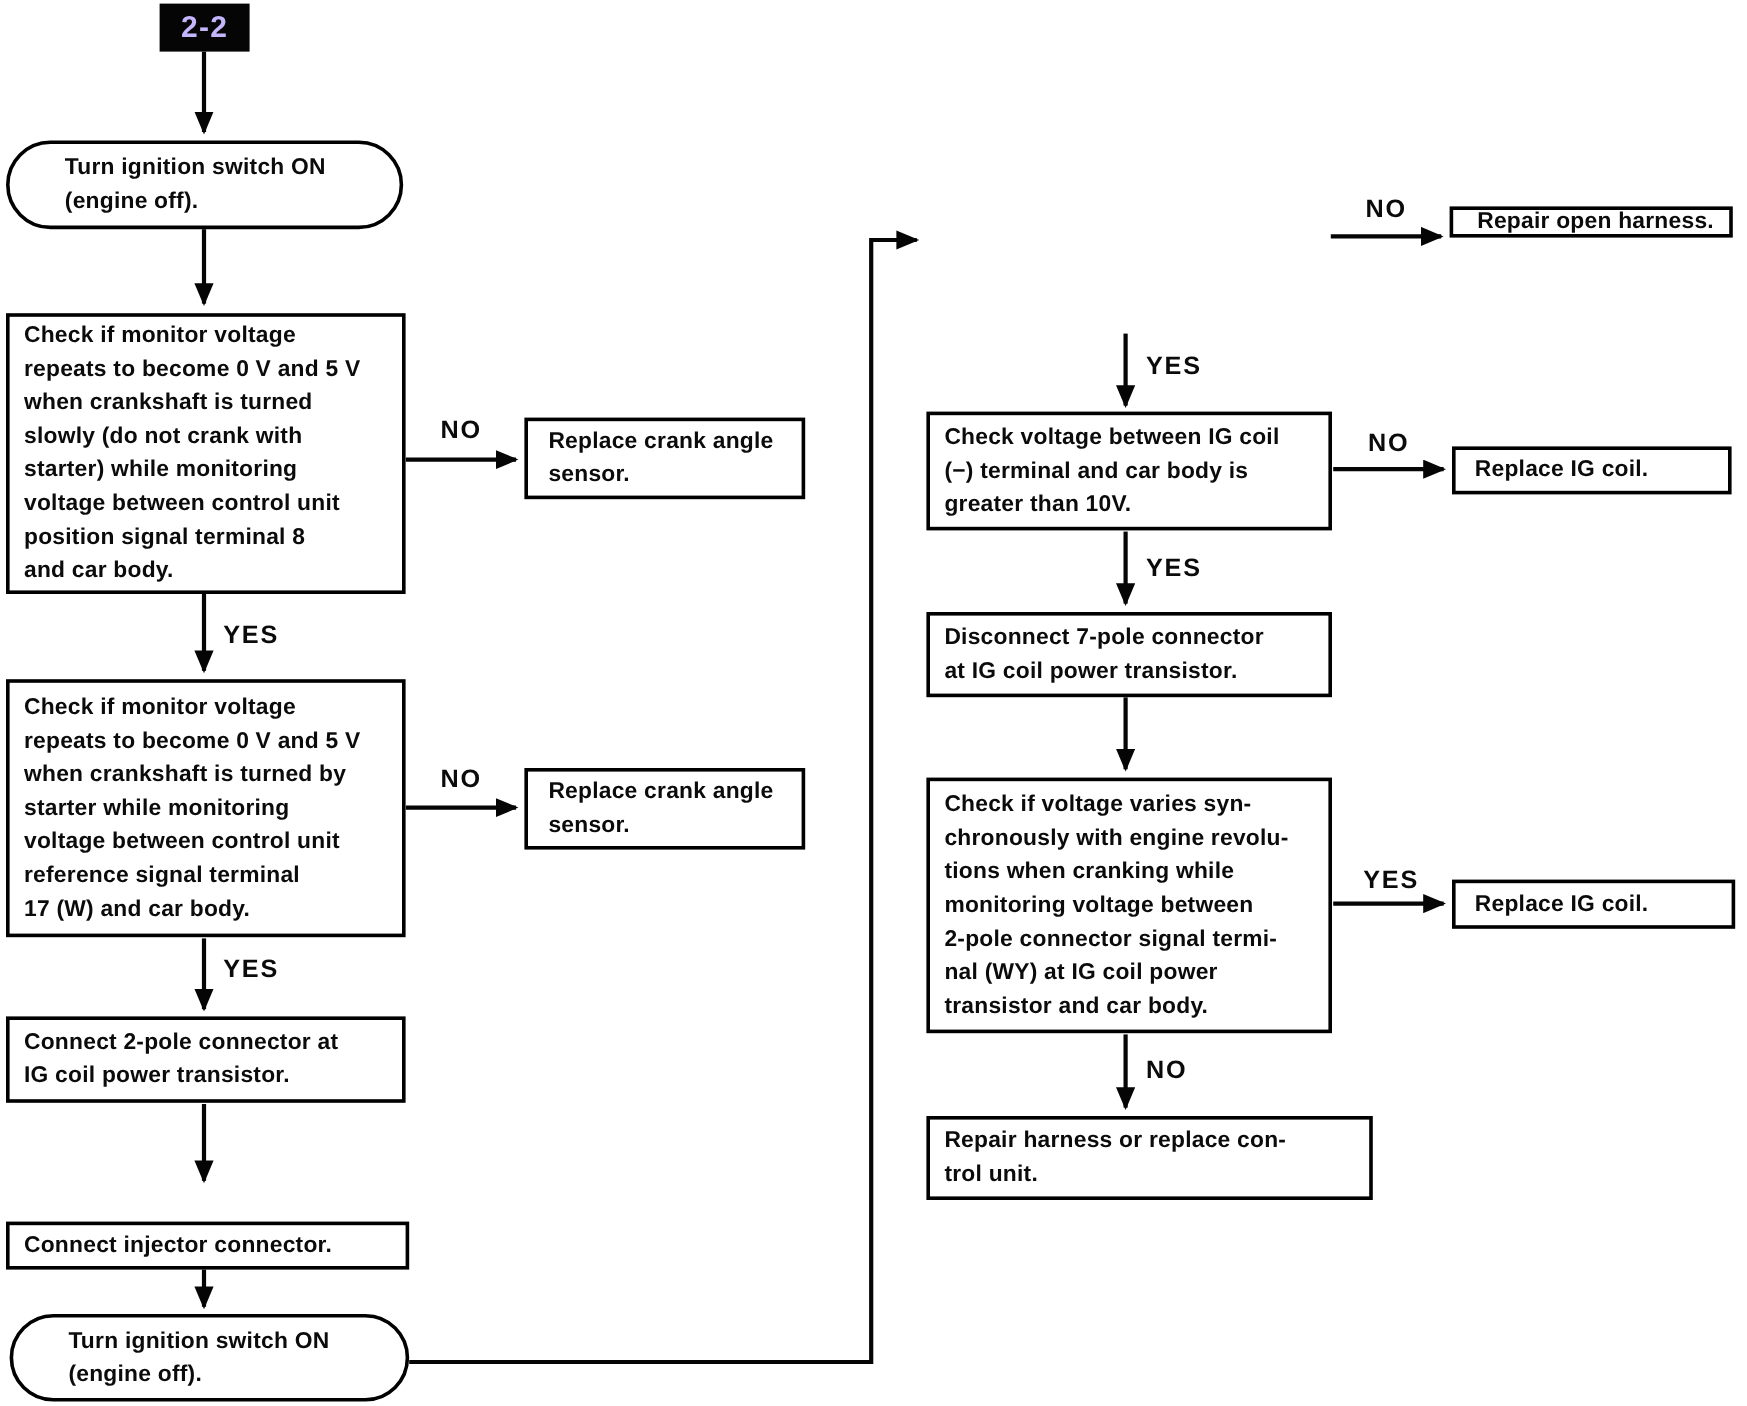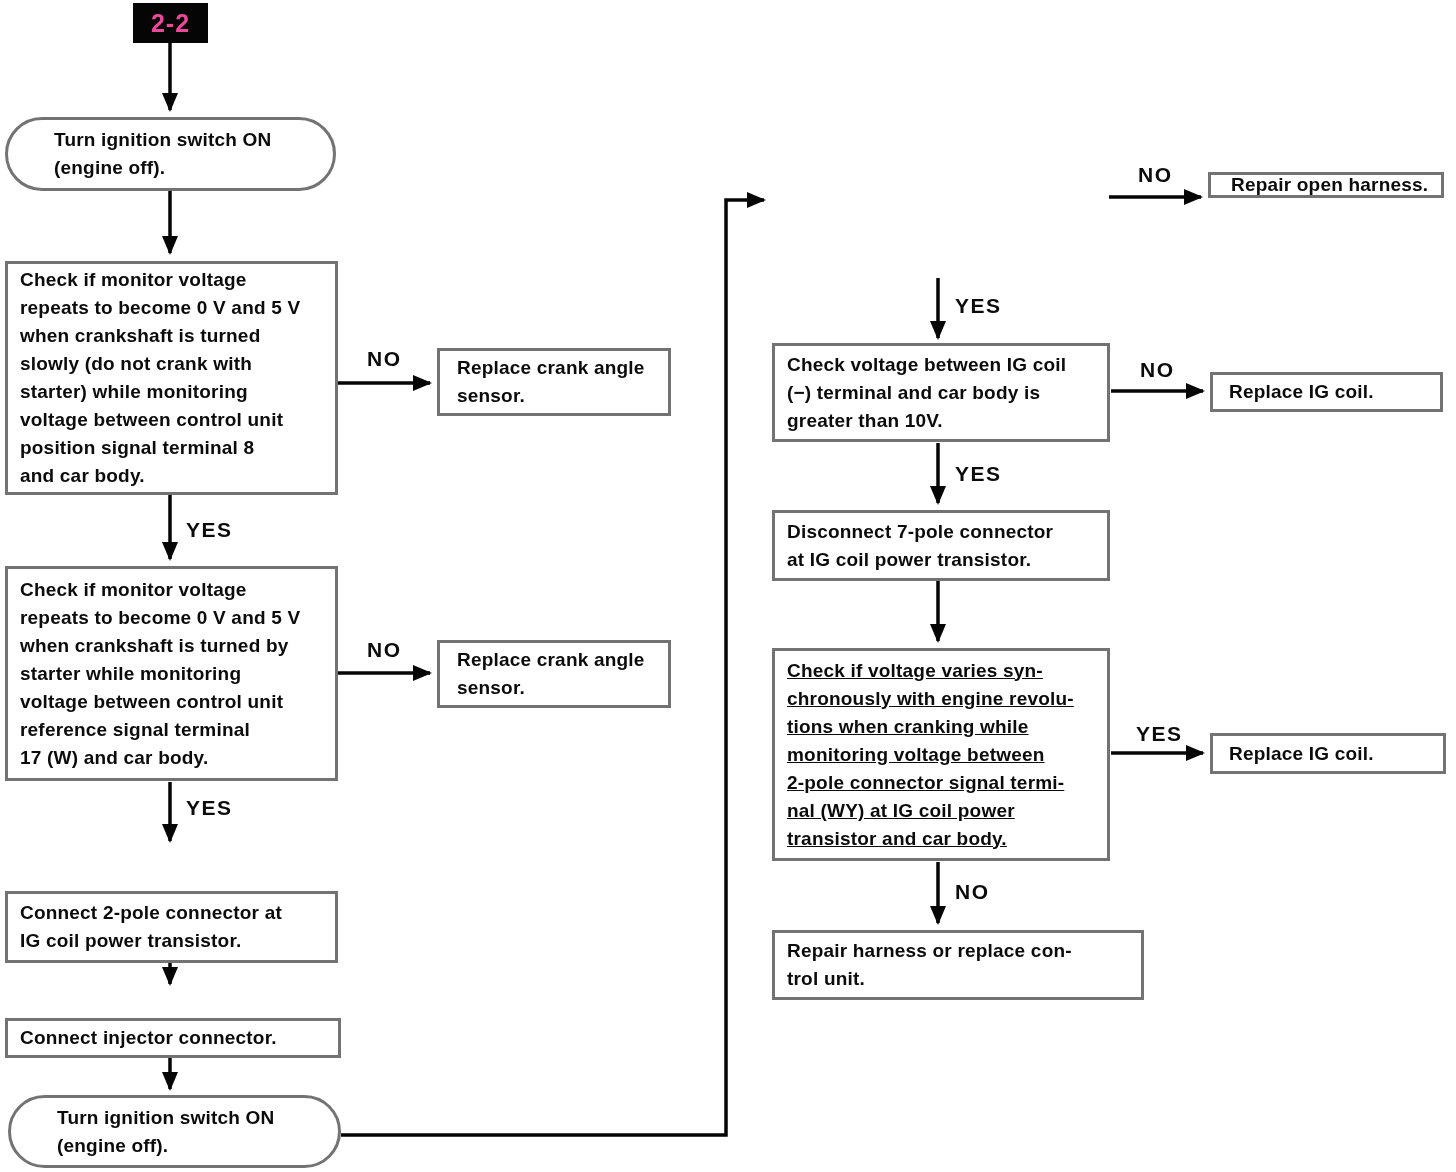--- a/index.html
+++ b/index.html
@@ -9,42 +9,42 @@
     height: 1172px;
     background: #ffffff;
     font-family: "Liberation Sans", sans-serif;
     color: #0b0b0b;
     overflow: hidden;
   }
   #wires { position: absolute; left: 0; top: 0; width: 1456px; height: 1172px; }
   .node {
     position: absolute;
     box-sizing: border-box;
-    border: 3px solid #737373;
+    border: 3px solid #000000;
     background: #ffffff;
     font-weight: 700;
     font-size: 19px;
     line-height: 28px;
     letter-spacing: 0.2px;
     white-space: pre-line;
     display: flex;
     flex-direction: column;
     justify-content: center;
     align-items: flex-start;
     padding: 4px 12px;
   }
   .rounded {
     border-radius: 38px;
     padding-left: 46px;
   }
   .tag {
     position: absolute;
     box-sizing: border-box;
     background: #050505;
-    color: #ec4899;
+    color: #c4b5fd;
     font-weight: 700;
     font-size: 25px;
     display: flex;
     align-items: center;
     justify-content: center;
     letter-spacing: 1px;
   }
   .branch-label {
     position: absolute;
     font-weight: 700;
@@ -113,21 +113,21 @@
 reference signal terminal
 17 (W) and car body.</div>
 
   <div class="branch-label" style="left:367px; top:638px;">NO</div>
 
   <div class="node" style="left:437px; top:640px; width:234px; height:68px; padding-left:17px;">Replace crank angle
 sensor.</div>
 
   <div class="branch-label" style="left:186px; top:796px;">YES</div>
 
-  <div class="node" style="left:5px; top:847px; width:333px; height:72px;margin-top:44px;">Connect 2-pole connector at
+  <div class="node" style="left:5px; top:847px; width:333px; height:72px;">Connect 2-pole connector at
 IG coil power transistor.</div>
 
   <div class="node" style="left:5px; top:1018px; width:336px; height:40px;">Connect injector connector.</div>
 
   <div class="node rounded" style="left:8px; top:1095px; width:333px; height:73px;">Turn ignition switch ON
 (engine off).</div>
 
 
   <div class="branch-label" style="left:1138px; top:163px;">NO</div>
 
@@ -141,21 +141,21 @@
 
   <div class="branch-label" style="left:1140px; top:358px;">NO</div>
 
   <div class="node" style="left:1210px; top:372px; width:233px; height:40px; padding-left:16px;">Replace IG coil.</div>
 
   <div class="branch-label" style="left:955px; top:462px;">YES</div>
 
   <div class="node" style="left:772px; top:510px; width:338px; height:71px;">Disconnect 7-pole connector
 at IG coil power transistor.</div>
 
-  <div class="node" style="left:772px; top:648px; width:338px; height:213px;text-decoration:underline;">Check if voltage varies syn-
+  <div class="node" style="left:772px; top:648px; width:338px; height:213px;">Check if voltage varies syn-
 chronously with engine revolu-
 tions when cranking while
 monitoring voltage between
 2-pole connector signal termi-
 nal (WY) at IG coil power
 transistor and car body.</div>
 
   <div class="branch-label" style="left:1136px; top:722px;">YES</div>
 
   <div class="node" style="left:1210px; top:733px; width:236px; height:41px; padding-left:16px;">Replace IG coil.</div>

